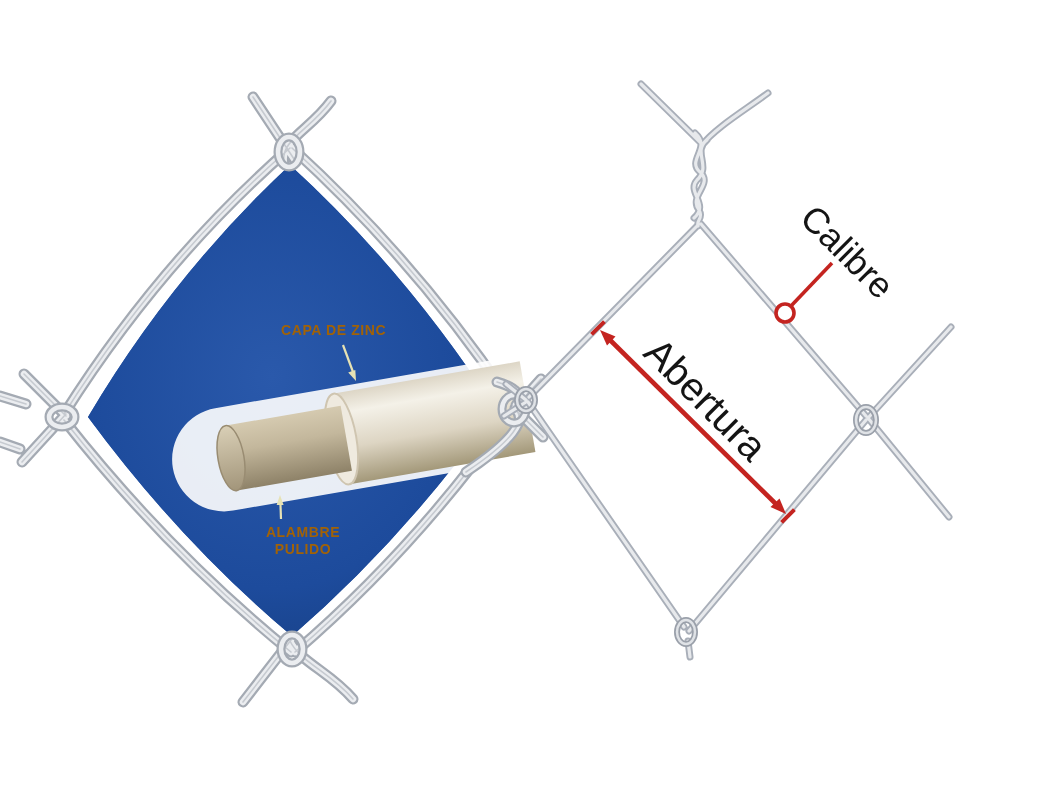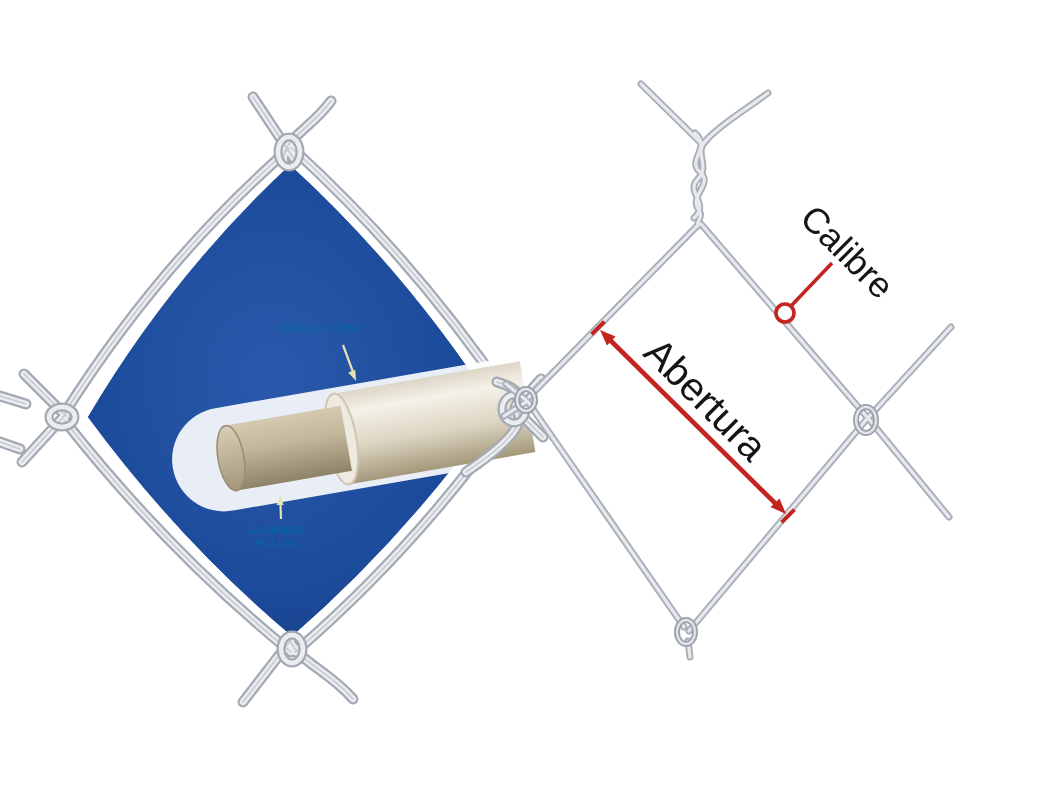--- a/index.html
+++ b/index.html
@@ -14,22 +14,22 @@
   .llo{fill:none;stroke:#a4aab3;stroke-width:9;}
   .lli{fill:none;stroke:#ebedf0;stroke-width:4.5;}
 
   
   .wro{stroke:#a9afb9;stroke-width:7;fill:none;stroke-linecap:round;}
   .wri{stroke:#e7e9ec;stroke-width:3.2;fill:none;stroke-linecap:round;}
   .rlo{fill:none;stroke:#9aa0aa;stroke-width:6;}
   .rli{fill:none;stroke:#dfe2e6;stroke-width:2.5;}
 
   .label{position:absolute;}
-  .lbl-yellow{font-weight:normal;font-size:11px;letter-spacing:0.6px;line-height:1.2;
-              color:#0369a1;text-align:center;}
+  .lbl-yellow{font-weight:bold;font-size:14px;letter-spacing:0.6px;line-height:1.2;
+              color:#a16207;text-align:center;}
   .lbl-big{font-size:36px;color:#141414;display:flex;align-items:center;justify-content:center;
            transform:rotate(45deg);transform-origin:50% 50%;white-space:nowrap;}
 </style>
 </head>
 <body>
 
 <div class="canvas">
 
   <svg width="1063" height="797" viewBox="0 0 1063 797">
     <defs>
@@ -157,18 +157,18 @@
         <polygon points="600,330 615.5,336.5 607,345.5" fill="#c42420"></polygon>
         <polygon points="786,514 779.5,498.5 770.5,507" fill="#c42420"></polygon>
         <line x1="591.6" y1="334.4" x2="604.4" y2="321.6" stroke="#c42420" stroke-width="4"></line>
         <line x1="781.6" y1="522.4" x2="794.4" y2="509.6" stroke="#c42420" stroke-width="4"></line>
       </g>
     </g>
   </svg>
 
   <div class="label lbl-yellow" style="left:281px;top:322px;width:116px;text-align:left;white-space:nowrap;">CAPA DE ZINC</div>
 
-  <div class="label lbl-yellow" style="left:234px;top:524px;width:86px;">ALAMBRE PULIDO</div>
+  <div class="label lbl-yellow" style="left:260px;top:524px;width:86px;">ALAMBRE PULIDO</div>
 
   <div class="label lbl-big" style="left:767px;top:229px;width:160px;height:46px;font-size:36px;">Calibre</div>
 
   <div class="label lbl-big" style="left:604px;top:374px;width:204px;height:50px;font-size:40px;">Abertura</div>
 </div>
 
 </body></html>

